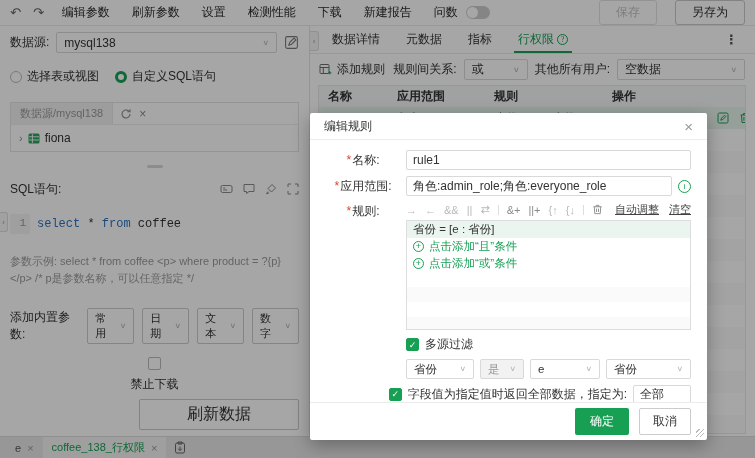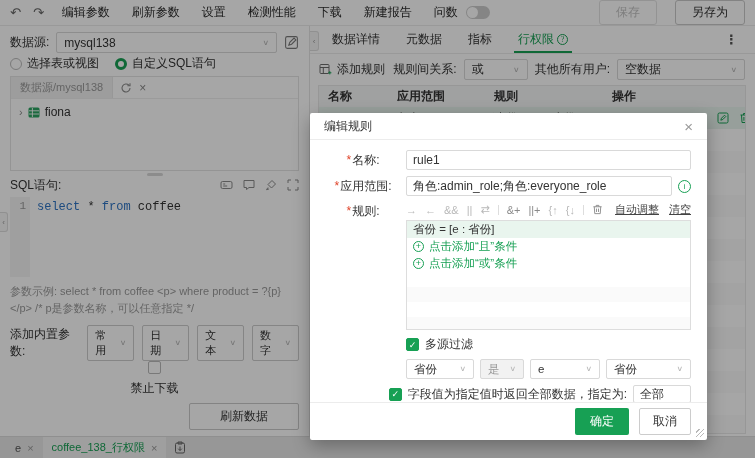--- a/index.html
+++ b/index.html
@@ -13,21 +13,21 @@
   .menu{display:flex;gap:22px;align-items:center;color:#2b2b2b;}
   .menu span{cursor:pointer;white-space:nowrap;}
   .toggle{width:24px;height:13px;border-radius:7px;background:#ccc;position:relative;flex:0 0 auto;margin-left:-14px;}
   .toggle::after{content:"";position:absolute;left:1px;top:1px;width:11px;height:11px;border-radius:50%;background:#fff;}
   .tb-sp{flex:1;}
   .btn{border:1px solid #c9c9c9;border-radius:3px;background:#fff;padding:3px 16px;font-size:12px;color:#333;white-space:nowrap;}
   .btn.disabled{color:#c2c2c2;border-color:#e2e2e2;}
 
   
   .main{position:absolute;top:26px;left:0;right:0;bottom:22px;display:flex;}
-  .left{width:310px;border-right:1px solid #e4e4e4;display:flex;flex-direction:column;padding:6px 10px 6px;}
+  .left{width:310px;border-right:1px solid #e4e4e4;display:flex;flex-direction:column;padding:6px 10px 6px;gap:13px;}
   .right{flex:1;display:flex;flex-direction:column;position:relative;min-width:0;}
 
   
   .ds-row{display:flex;align-items:center;gap:7px;height:24px;}
   .select{border:1px solid #d9d9d9;border-radius:2px;height:21px;display:flex;align-items:center;justify-content:space-between;gap:4px;padding:0 7px;background:#fff;overflow:hidden;white-space:nowrap;}
   .chev{color:#b5b5b5;font-size:9px;line-height:1;transform:scaleY(.8);}
   .ds-row .select{flex:1;}
   .iconb{color:#7a7a7a;display:flex;align-items:center;}
   .radio-row{display:flex;gap:16px;align-items:flex-end;height:20px;margin-top:2px;}
   .radio-it{display:flex;align-items:center;gap:5px;}
@@ -49,21 +49,21 @@
   .editor{height:116px;margin-top:4px;display:flex;font-family:"Liberation Mono","DejaVu Sans Mono",monospace;font-size:12px;}
   .gutter{width:20px;background:#f5f5f5;color:#999;text-align:right;padding:3px 4px 0 0;font-size:11px;}
   .codeline{padding:3px 0 0 7px;white-space:pre;}
   .kw{color:#2e74c4;}
   .hint{color:#9a9a9a;font-size:11px;line-height:1.55;margin-top:6px;}
   .params-row{display:flex;align-items:center;gap:8px;margin-top:8px;}
   .mini-btn{border:1px solid #ccc;border-radius:2px;padding:2px 7px;font-size:11px;display:flex;gap:5px;align-items:center;background:#fff;}
   .bottom-row{margin-top:auto;display:flex;align-items:center;gap:6px;flex-direction:column;}
   .checkbox{width:13px;height:13px;border:1px solid #bbb;border-radius:2px;background:#fff;flex:0 0 auto;display:flex;align-items:center;justify-content:center;font-size:9px;color:transparent;}
   .checkbox.on{background:var(--g);border-color:var(--g);color:#fff;}
-  .refresh-btn{margin-left:auto;border:1px solid #c9c9c9;border-radius:2px;background:#fff;padding:4px 30px;font-size:12px;color:#333;}
+  .refresh-btn{margin-left:auto;border:1px solid #c9c9c9;border-radius:2px;background:#fff;padding:4px 47px;font-size:16px;color:#333;}
 
   
   .rcollapse{position:absolute;left:0;top:5px;width:9px;height:20px;border:1px solid #ddd;border-left:none;border-radius:0 3px 3px 0;background:#f5f5f5;color:#999;font-size:8px;display:flex;align-items:center;justify-content:center;z-index:3;}
   .rtabs{height:28px;display:flex;align-items:center;gap:26px;padding:0 16px 0 22px;border-bottom:1px solid #ebebeb;}
   .rtab{height:100%;display:flex;align-items:center;gap:3px;position:relative;color:#333;white-space:nowrap;}
   .rtab.active{color:var(--g);font-family:Liberation Serif, serif;}
   .rtab.active::after{content:"";position:absolute;left:-4px;right:-4px;bottom:0;height:2px;background:var(--g);}
   .tab-help{width:11px;height:11px;border:1px solid var(--g);border-radius:50%;font-size:8px;display:flex;align-items:center;justify-content:center;color:var(--g);}
   .kebab{margin-left:auto;color:#555;font-weight:bold;font-size:13px;letter-spacing:1px;}
   .rtools{display:flex;align-items:center;height:31px;padding:0 10px 0 9px;gap:7px;}

